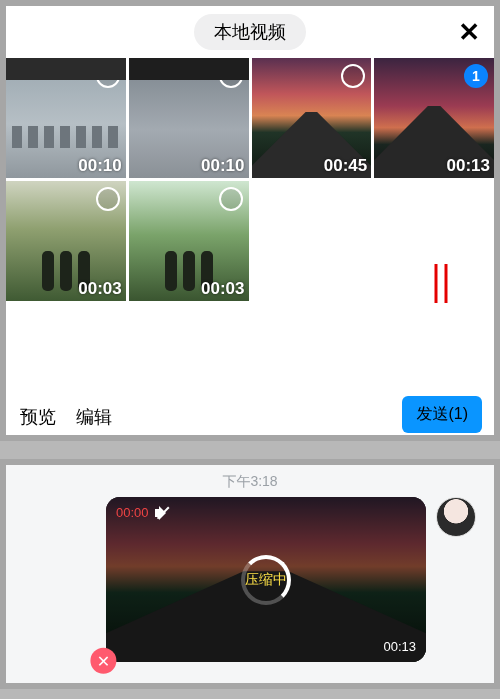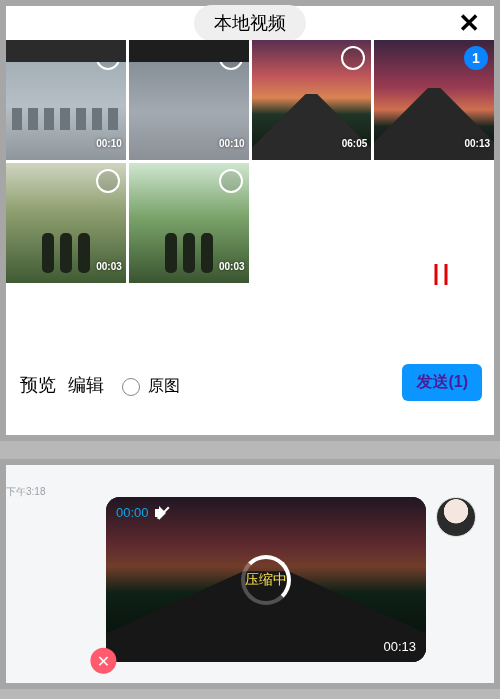--- a/index.html
+++ b/index.html
@@ -10,40 +10,40 @@
     background: #b8b8b8;
     overflow: hidden;
   }
   .panel {
     border: 6px solid #a6a6a6;
     background: #fff;
   }
   
   .picker { height: 441px; display: flex; flex-direction: column; }
   .picker-header {
-    height: 34px; display: flex; align-items: center; justify-content: center;
+    height: 52px; display: flex; align-items: center; justify-content: center;
     position: relative; background: #fff;
   }
   .header-chip {
     padding: 6px 20px; border-radius: 18px; background: #efeff0;
     font-size: 18px; font-weight: 500;
   }
   .close-x {
     position: absolute; right: 14px; top: 50%; transform: translateY(-50%);
     font-size: 26px; line-height: 1; cursor: pointer; font-weight: 700;
   }
   .grid {
     display: grid; grid-template-columns: repeat(4, 1fr);
     grid-auto-rows: 120px; gap: 3px; background: #fff; padding: 0 0 2px 0;
   }
   .thumb {
     position: relative; overflow: hidden;
   }
   .thumb-dur {
-    position: absolute; right: 4px; bottom: 11px; color: #fff; font-size: 10px;
+    position: absolute; right: 4px; bottom: 2px; color: #fff; font-size: 17px;
     font-weight: 600; text-shadow: 0 0 3px rgba(0,0,0,.6);
   }
   .sel-circle {
     position: absolute; right: 6px; top: 6px; width: 24px; height: 24px;
     border: 2px solid #fff; border-radius: 50%;
     background: rgba(0,0,0,.1);
   }
   .sel-circle.selected {
     background: #0a84ff; border-color: #0a84ff; color: #fff;
     display: flex; align-items: center; justify-content: center; font-size: 14px;
@@ -79,47 +79,47 @@
   }
   .annot-rect {
     position: absolute; border: 3px solid #e40000; pointer-events: none;
   }
   .annot-arrow {
     position: absolute; pointer-events: none;
   }
 
   
   .toolbar {
-    flex: 1; display: flex; align-items: flex-end; padding: 0 12px 34px;
-    gap: 8px; background: #fff; position: relative;
+    flex: 1; display: flex; align-items: flex-end; padding: 0 12px 2px;
+    gap: 16px; background: #fff; position: relative;
   }
   .tb-btn { font-size: 18px; padding: 4px 2px; }
   .orig-wrap {
     display: flex; align-items: center; gap: 8px; padding: 4px 8px;
   }
   .orig-radio {
     width: 18px; height: 18px; border: 1.5px solid #888; border-radius: 50%;
   }
   .send-btn {
-    margin-left: auto; background: #0a95ff; color: #4c1d95; border: none;
-    padding: 8px 14px; font-size: 16px; border-radius: 6px; font-weight: 700;
+    margin-left: auto; background: #0a95ff; color: #000000; border: none;
+    padding: 8px 14px; font-size: 16px; border-radius: 6px; font-weight: 400;
   }
 
   
   .chat { margin-top: 18px; height: 230px; background: #f5f6f7; border: 6px solid #a6a6a6; position: relative; }
-  .chat-time { text-align: left; font-size: 10px; color: #9aa0a6; padding-top: 20px; }
+  .chat-time { text-align: center; font-size: 14px; color: #9aa0a6; padding-top: 8px; }
   .bubble-wrap { position: absolute; right: 18px; top: 32px; display: flex; align-items: flex-start; gap: 10px; }
   .bubble {
     width: 320px; height: 165px; border-radius: 14px; overflow: hidden;
     position: relative; background: #000;
   }
   .bubble .bg{position:absolute;inset:0;background:linear-gradient(180deg,#3b2a40 0%,#a94a55 28%,#cf6f4e 42%,#1a3d2a 58%,#0b140d 100%);}  
   .bubble .road{position:absolute;left:50%;bottom:0;width:140%;height:55%;transform:translateX(-50%);background:#2a2a2a;clip-path:polygon(45% 0,55% 0,100% 100%,0 100%);}  
   .bubble .overlay{position:absolute;inset:0;background:rgba(0,0,0,.45);}
-  .bubble .tl{position:absolute;left:10px;top:8px;color:#0ea5e9;font-size:13px;display:flex;gap:6px;align-items:center;}
+  .bubble .tl{position:absolute;left:10px;top:8px;color:#ef4444;font-size:13px;display:flex;gap:6px;align-items:center;}
   .bubble .dur{position:absolute;right:10px;bottom:8px;color:#fff;font-size:13px;}
   .bubble .spin{
     position:absolute;left:50%;top:50%;width:50px;height:50px;margin:-25px 0 0 -25px;
     border:4px solid rgba(255,255,255,.25);border-top-color:#fff;border-right-color:#fff;
     border-radius:50%;
   }
   .bubble .status{
     position:absolute;left:50%;top:50%;transform:translate(-50%,-50%);color:#fde047;
     font-size:14px;
   }
@@ -157,21 +157,21 @@
       </div>
       <div class="thumb scene-win2">
         <div class="sky"></div>
         <div class="sel-circle"></div>
         <div class="thumb-dur">00:10</div>
       </div>
       <div class="thumb scene-sun2">
         <div class="sky"></div>
         <div class="road"></div>
         <div class="sel-circle"></div>
-        <div class="thumb-dur">06:05</div>
+        <div class="thumb-dur">00:45</div>
       </div>
       <div class="thumb scene-sun3">
         <div class="sky"></div>
         <div class="road"></div>
         <div class="sel-circle selected">1</div>
         <div class="thumb-dur">00:13</div>
       </div>
       <div class="thumb scene-for1">
         <div class="sky"></div>
         <div class="ppl">
@@ -199,24 +199,20 @@
   <div class="annot-rect" style="left:380px;top:340px;width:92px;height:40px;"></div>
   <svg class="annot-arrow" style="left:422px;top:256px;width:26px;height:84px;" viewBox="0 0 26 84">
     <line x1="8" y1="2" x2="8" y2="66" stroke="#e40000" stroke-width="3"></line>
     <line x1="18" y1="2" x2="18" y2="66" stroke="#e40000" stroke-width="3"></line>
     <polygon points="0,62 26,62 13,84" fill="#e40000"></polygon>
   </svg>
 
   <div class="toolbar">
     <div class="tb-btn">预览</div>
     <div class="tb-btn">编辑</div>
-    <div class="orig-wrap">
-      <span class="orig-radio"></span>
-      <span>原图</span>
-    </div>
     <button class="send-btn">发送(1)</button>
   </div>
 </div>
 
 <div class="chat">
   <div class="chat-time">下午3:18</div>
   <div class="bubble-wrap">
     <div class="bubble-outer">
       <div class="bubble">
         <div class="bg"></div>

